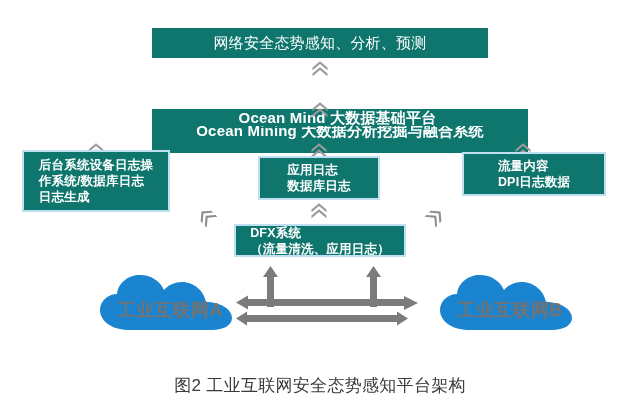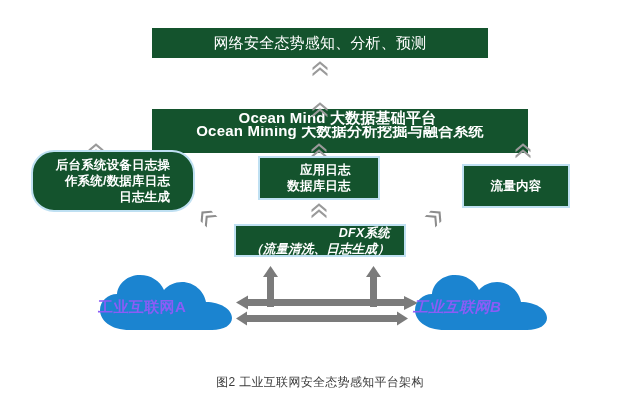--- a/index.html
+++ b/index.html
@@ -14,26 +14,26 @@
     position: relative;
     width: 640px;
     height: 405px;
     background: #ffffff;
     overflow: hidden;
   }
 
   
   .bar {
     position: absolute;
-    background: #14532d;
+    background: #0f766e;
     color: #ffffff;
     display: flex;
     align-items: center;
     justify-content: center;
-    text-align: right;
+    text-align: left;
     box-sizing: border-box;
     line-height: 1.28;
     letter-spacing: 0.2px;
   }
   .bar.outlined {
     border: 2px solid #bfe0f2;
   }
 
   .bar-title {
     font-size: 15px;
@@ -50,73 +50,74 @@
     padding: 0 6px;
   }
   .box-text .ln { display: block; }
 
   
   #bar-top    { left: 152px; top: 28px;  width: 336px; height: 30px; }
   #bar-mining { left: 152px; top: 69px;  width: 376px; height: 44px; margin-top: 40px; }
   #bar-mind   { left: 152px; top: 110px; width: 371px; height: 16px; }
 
   
-  #box-backend { left: 31px;  top: 150px; width: 164px; height: 62px; border-radius: 23px; }
+  #box-backend { left: 22px;  top: 150px; width: 148px; height: 62px; }
   #box-flowlog { left: 258px; top: 156px; width: 122px; height: 44px; }
-  #box-dpi     { left: 462px; top: 164px; width: 108px; height: 44px; }
-  #box-dfx     { left: 234px; top: 224px; width: 172px; height: 33px; font-style: italic; }
+  #box-dpi     { left: 462px; top: 152px; width: 144px; height: 44px; }
+  #box-dfx     { left: 234px; top: 224px; width: 172px; height: 33px; }
 
   
   .chev {
     position: absolute;
     width: 22px;
     height: 22px;
   }
   .chev svg { display: block; }
 
   .chev.d-left  { transform: rotate(-45deg); }
   .chev.d-right { transform: rotate(45deg); }
 
   
   .cloud {
     position: absolute;
   }
   .cloud-label {
     position: absolute;
     width: 100%;
-    color: #8b5cf6;
-    font-size: 15px;
+    text-align: center;
+    color: #737373;
+    font-size: 18px;
     font-weight: 700;
     letter-spacing: 0.4px;
     pointer-events: none;
   }
 
   #cloud-a { left: 98px;  top: 272px; width: 144px; height: 60px; }
-  #cloud-b { left: 413px; top: 272px; width: 144px; height: 60px; font-style: italic; }
+  #cloud-b { left: 438px; top: 272px; width: 144px; height: 60px; }
   #cloud-a .cloud-label { top: 26px; }
   #cloud-b .cloud-label { top: 26px; }
 
   
   #arrows {
     position: absolute;
     left: 236px;
     top: 266px;
     width: 172px;
     height: 64px;
   }
   #arrows svg { display: block; }
 
   
   #caption {
     position: absolute;
     left: 0;
     top: 374px;
     width: 640px;
     text-align: center;
-    font-size: 12px;
+    font-size: 17px;
     color: #3a3a3a;
     letter-spacing: 0.3px;
   }
 </style>
 </head>
 <body>
 
 <div id="canvas">
 
   <div class="bar" id="bar-top">
@@ -177,20 +178,21 @@
   <div class="bar outlined" id="box-flowlog">
     <div class="box-text">
       <span class="ln">应用日志</span>
       <span class="ln">数据库日志</span>
     </div>
   </div>
 
   <div class="bar outlined" id="box-dpi">
     <div class="box-text">
       <span class="ln">流量内容</span>
+      <span class="ln">DPI日志数据</span>
     </div>
   </div>
 
   <div class="chev d-left" style="left:196px; top:206px;">
     <svg width="22" height="22" viewBox="0 0 22 22">
       <path d="M3.5 9.5 L11 3.2 L18.5 9.5 L18.5 12.2 L11 5.9 L3.5 12.2 Z" fill="#8d8d8d"></path>
       <path d="M3.5 15.5 L11 9.2 L18.5 15.5 L18.5 18.2 L11 11.9 L3.5 18.2 Z" fill="#8d8d8d"></path>
     </svg>
   </div>
 
@@ -204,21 +206,21 @@
   <div class="chev" style="left:308px; top:200px;">
     <svg width="22" height="22" viewBox="0 0 22 22">
       <path d="M3.5 9.5 L11 3.2 L18.5 9.5 L18.5 12.2 L11 5.9 L3.5 12.2 Z" fill="#9a9a9a"></path>
       <path d="M3.5 15.5 L11 9.2 L18.5 15.5 L18.5 18.2 L11 11.9 L3.5 18.2 Z" fill="#9a9a9a"></path>
     </svg>
   </div>
 
   <div class="bar outlined" id="box-dfx">
     <div class="box-text">
       <span class="ln">DFX系统</span>
-      <span class="ln">（流量清洗、日志生成）</span>
+      <span class="ln">（流量清洗、应用日志）</span>
     </div>
   </div>
 
   <div id="arrows">
     <svg width="172" height="64" viewBox="0 0 172 64">
 
       <g>
         <rect x="31" y="7" width="7" height="34" fill="#7b7b7b"></rect>
         <path d="M34.5 0 L42 11 L27 11 Z" fill="#7b7b7b"></path>
       </g>

